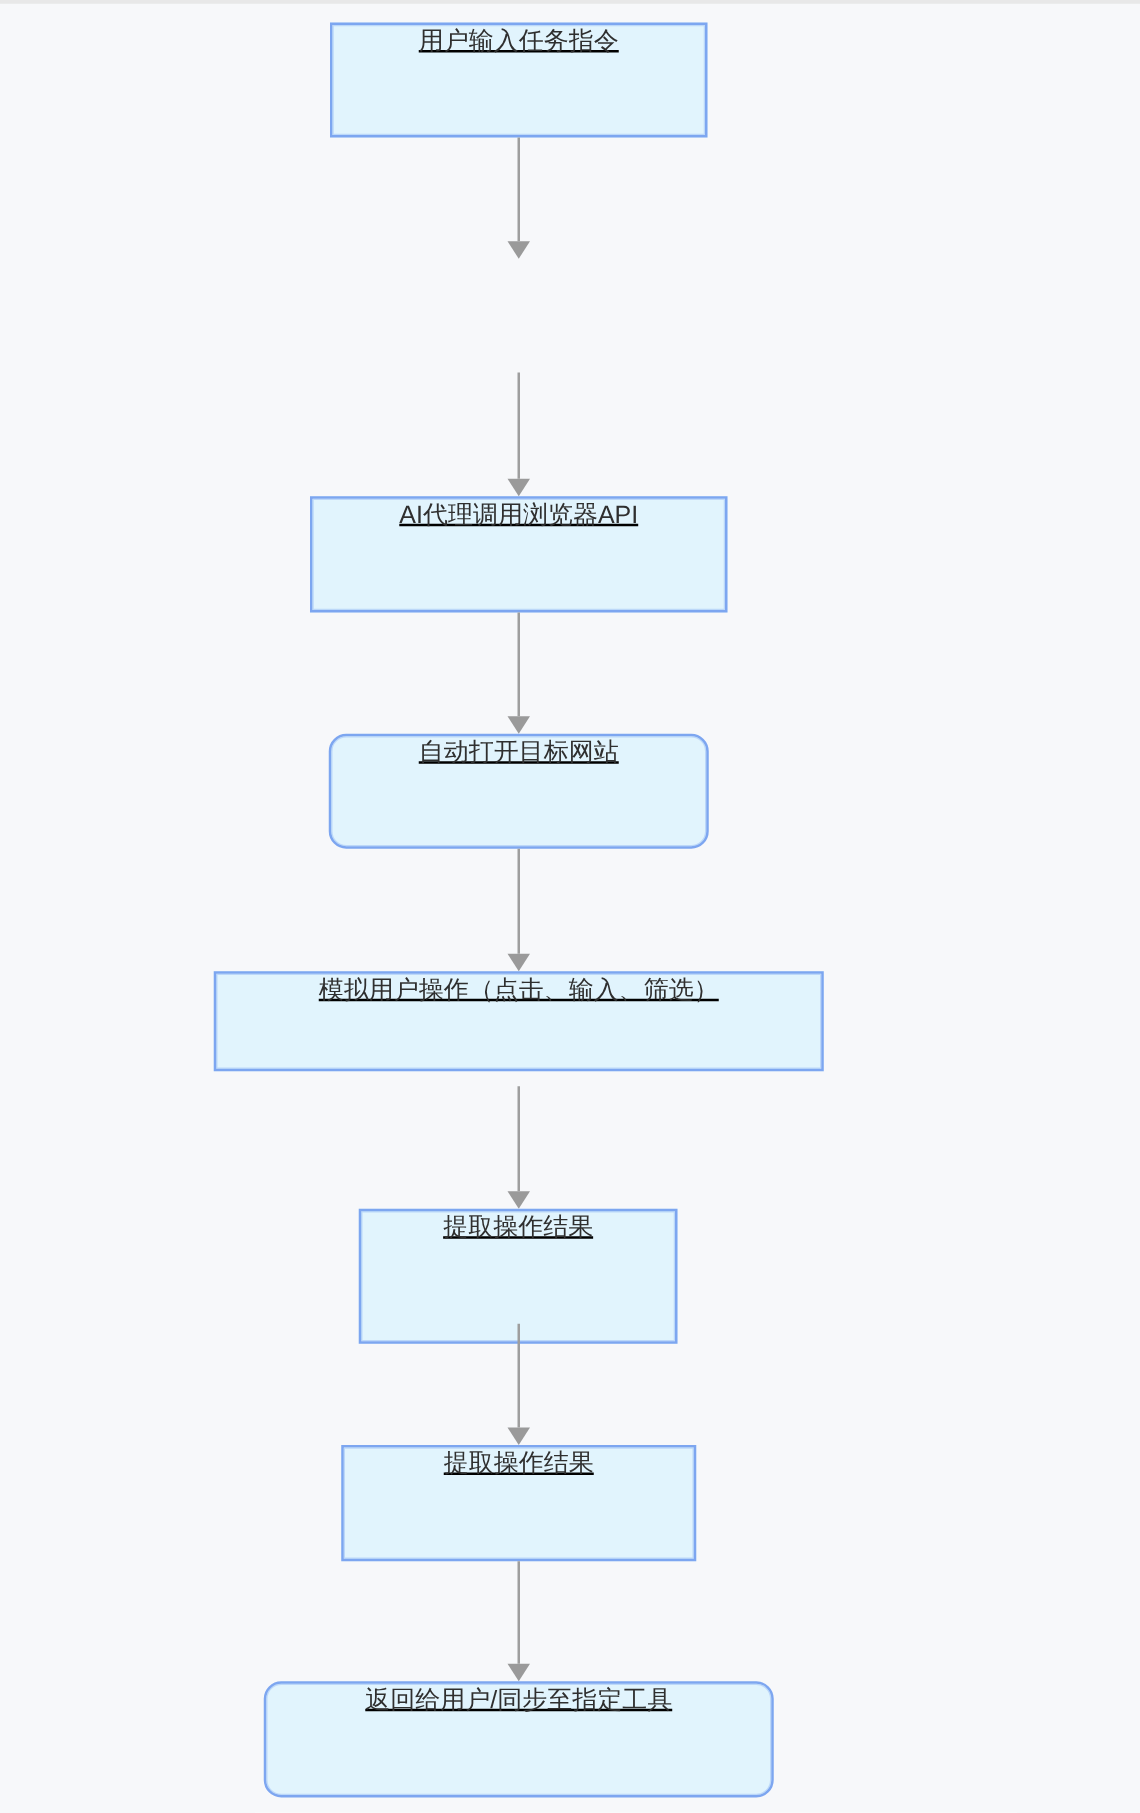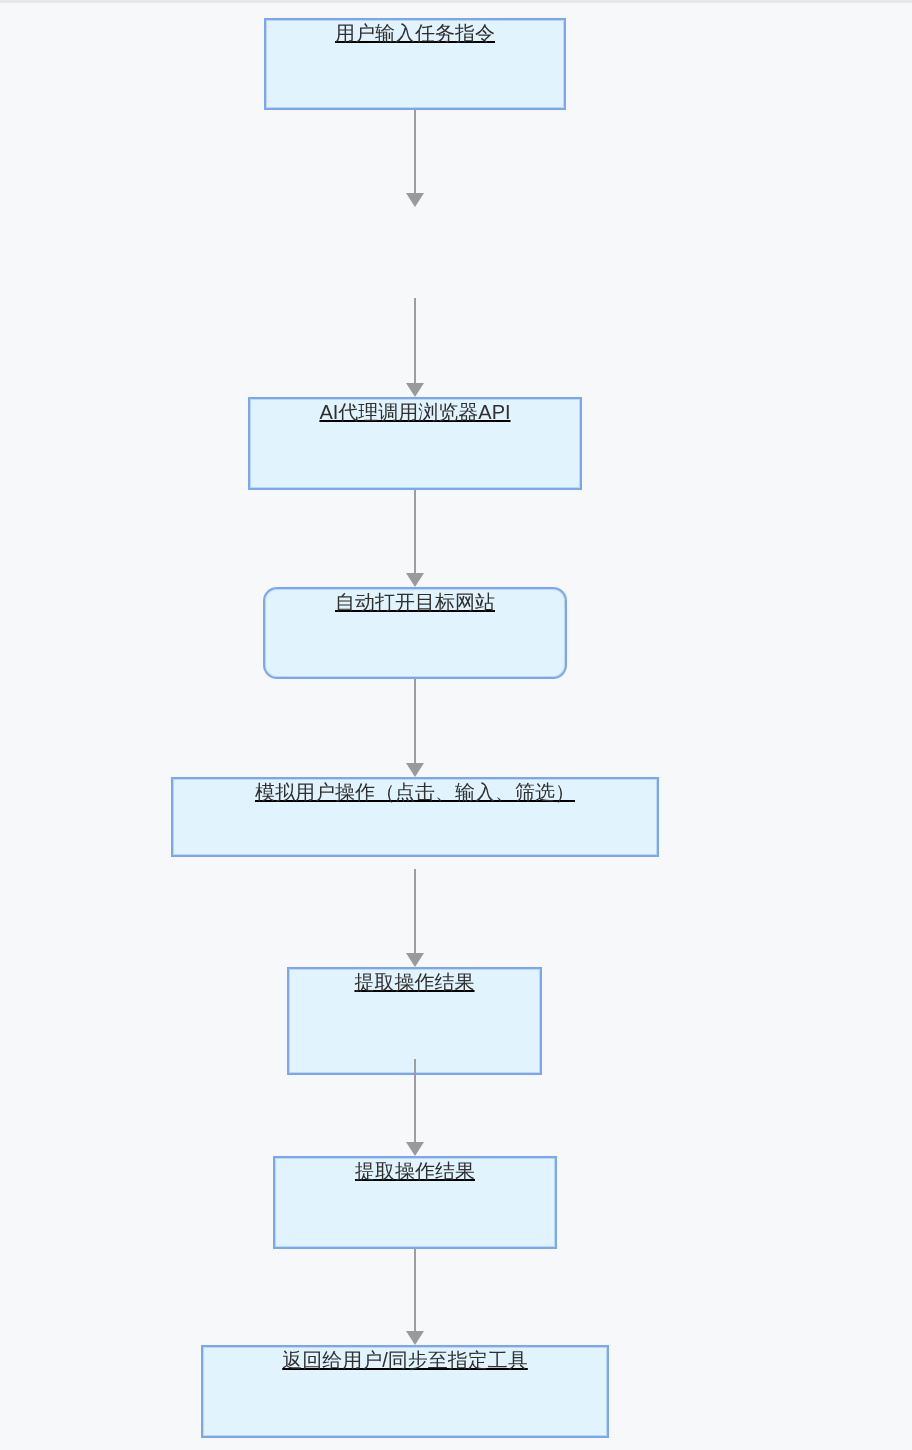--- a/index.html
+++ b/index.html
@@ -39,21 +39,21 @@
     padding: 0 10px;
     white-space: nowrap;
   }
   .n1 { left: 264px; top:   18px; width: 302px; height: 92px; }
   .n2 { left: 240px; top:  207px; width: 350px; height: 91px; }
   .n3 { left: 248px; top:  397px; width: 334px; height: 93px; }
   .n4 { left: 263px; top:  587px; width: 304px; height: 92px; border-radius: 14px; }
   .n5 { left: 171px; top:  777px; width: 488px; height: 80px; }
   .n6 { left: 287px; top:  967px; width: 255px; height: 108px; }
   .n7 { left: 273px; top: 1156px; width: 284px; height: 93px; }
-  .n8 { left: 201px; top: 1345px; width: 408px; height: 93px; }
+  .n8 { left: 211px; top: 1345px; width: 408px; height: 93px; border-radius: 14px; }
 
   .arrow {
     position: absolute;
     left: 406px;           
     width: 18px;
     display: flex;
     flex-direction: column;
     align-items: center;
   }
   .arrow-line {

